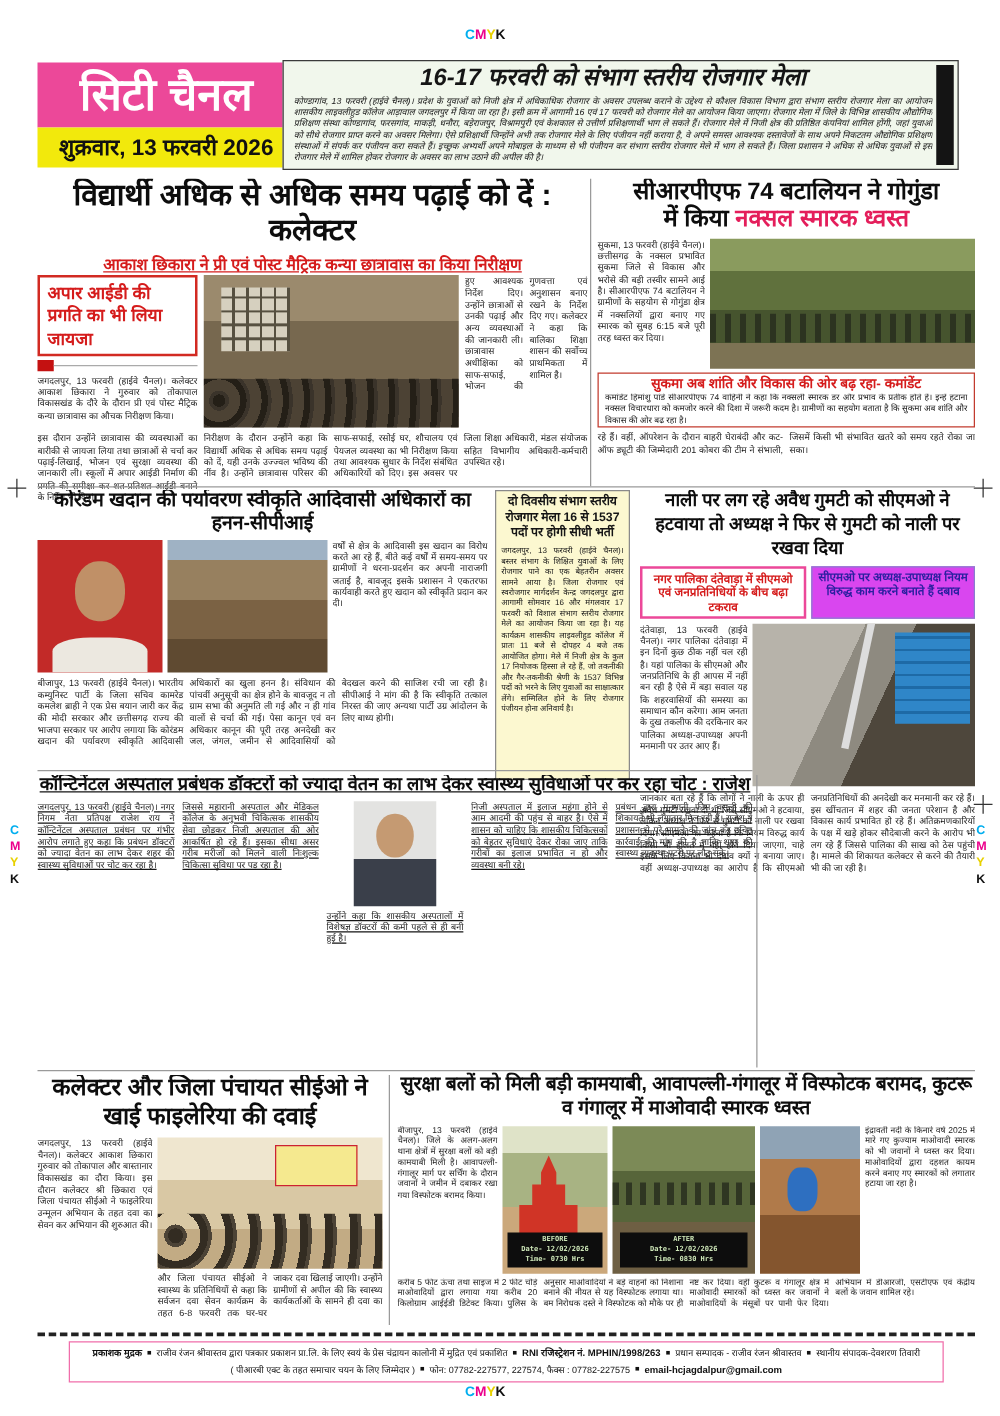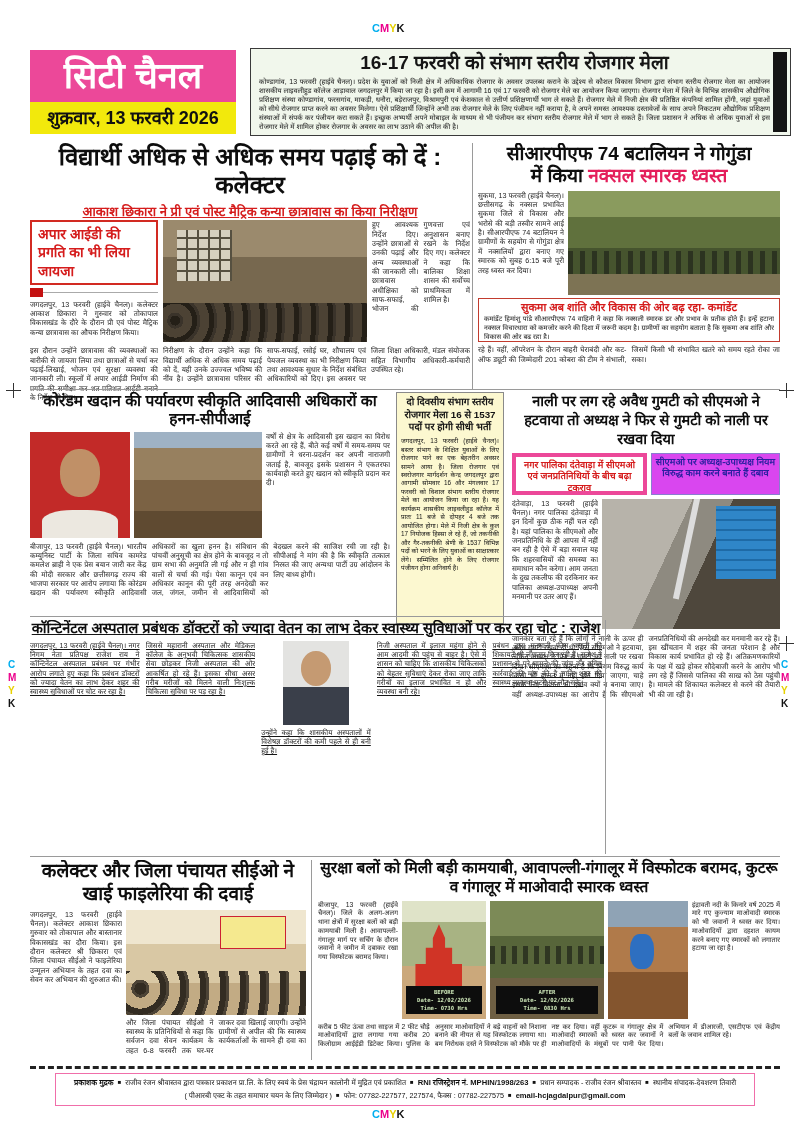--- a/index.html
+++ b/index.html
@@ -19,22 +19,22 @@
   .cross{width:15px;height:15px;
     background:linear-gradient(#333,#333) center/1px 100% no-repeat,
                linear-gradient(#333,#333) center/100% 1px no-repeat;}
 
   
   #masthead{left:30px;top:50px;width:206px;}
   .mast-red{background:#ec4899;color:#fff;font-weight:800;font-size:36px;line-height:52px;height:52px;text-align:center;}
   .mast-yellow{background:#f2e90c;color:#111;font-weight:800;font-size:18px;line-height:32px;height:32px;text-align:center;}
 
   
-  #banner{left:250px;top:48px;width:541px;height:88px;border:1px solid #3a3a3a;background:#f1f7ec;
-          padding:3px 20px 3px 8px;box-sizing:border-box;position:absolute;}
+  #banner{left:226px;top:48px;width:541px;height:88px;border:1px solid #3a3a3a;background:#f1f7ec;
+          padding:3px 20px 3px 8px;box-sizing:border-box;position:absolute;font-style:italic;}
   .banner-headline{font-weight:800;font-size:19px;text-align:center;line-height:1.2;margin-bottom:2px;}
   .banner-body{font-size:7px;line-height:1.3;text-align:justify;overflow:hidden;height:56px;}
   .banner-bar{position:absolute;right:3px;top:3px;bottom:3px;width:14px;background:#141414;}
 
   
   #artA{left:30px;top:143px;width:440px;height:246px;}
   #artA .hl{font-size:24px;}
   .subhead{font-weight:700;font-size:13px;color:#d51c1c;text-decoration:underline;text-align:center;margin-top:4px;}
   .rowA{display:flex;gap:5px;margin-top:0;height:122px;}
   .colLeft{width:128px;flex:none;}
@@ -100,21 +100,21 @@
   
   #artD{left:396px;top:392px;width:108px;height:232px;border:1px solid #8a8a8a;background:#fcf8d0;
         padding:3px 4px;box-sizing:border-box;position:absolute;}
   #artD .t{font-weight:800;font-size:9.8px;text-align:center;line-height:1.3;}
   #artD .x{font-size:6.4px;line-height:1.32;text-align:justify;margin-top:3px;overflow:hidden;height:178px;}
 
   
   #artE{left:512px;top:392px;width:268px;height:463px;}
   #artE .hl{font-size:14.5px;line-height:1.3;}
   .boxrow{display:flex;gap:4px;margin-top:4px;height:42px;}
-  .boxrow .b1{flex:1;border:4px solid #ec4899;padding:2px 3px;font-weight:800;font-size:9.4px;color:#d51c1c;
+  .boxrow .b1{flex:1;border:2px solid #ec4899;padding:2px 3px;font-weight:800;font-size:9.4px;color:#d51c1c;
               text-align:center;line-height:1.25;overflow:hidden;}
   .boxrow .b2{flex:1;border:1px solid #8a7cd0;background:#d946ef;padding:2px 3px;font-weight:800;font-size:9.4px;
               color:#2b1fa0;text-align:center;line-height:1.25;overflow:hidden;}
   .rowE{display:flex;gap:4px;margin-top:4px;height:130px;}
   #gumti-bottom{margin-top:5px;height:212px;}
 
   
   #artF{left:30px;top:620px;width:572px;height:234px;text-decoration:underline;}
   #artF .hl{font-size:14.5px;}
   .rowF{display:flex;gap:6px;margin-top:4px;height:204px;}

